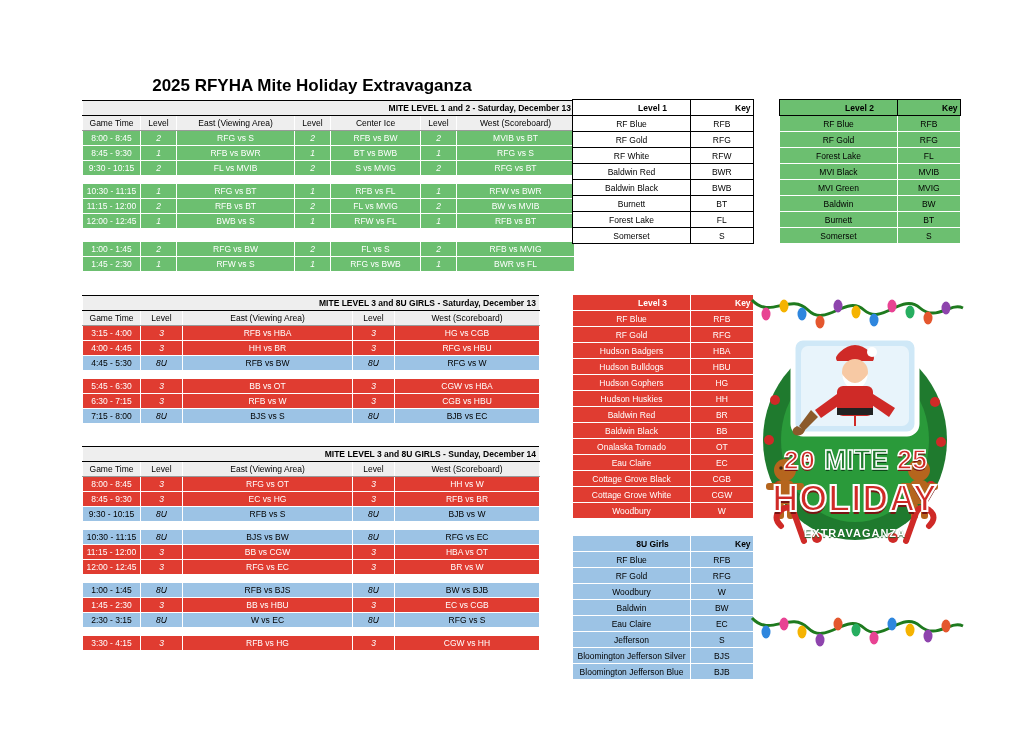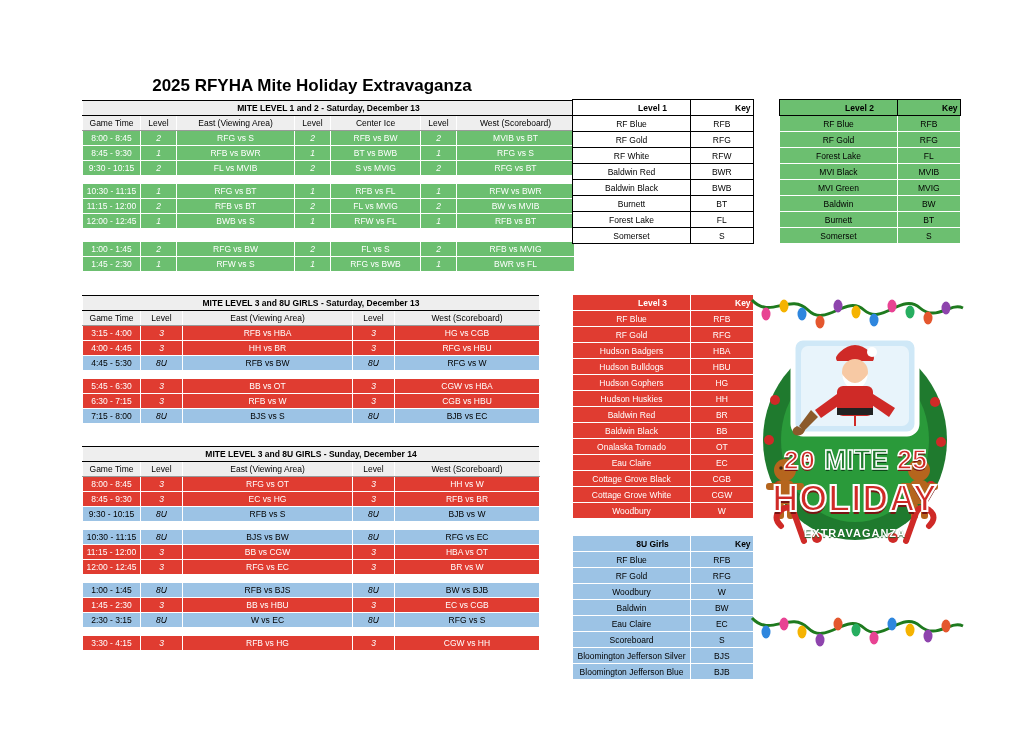--- a/index.html
+++ b/index.html
@@ -18,21 +18,21 @@
   }
 
   
   .sched{position:absolute;width:457px;border-collapse:collapse;table-layout:fixed;}
   .sched td{
     font-size:8.5px;height:14px;padding:0 3px;border:0.5px solid #ffffff;
     white-space:nowrap;overflow:hidden;
   }
   .sched .bhead td{
     background:#eeeeee;font-weight:bold;font-size:8.5px;color:#000;
-    border-bottom:1px solid #000;border-top:1px solid #000;text-align:center;
+    border-bottom:1px solid #000;border-top:1px solid #000;text-align:right;
   }
   .sched .chead td{
     background:#eeeeee;font-size:8.5px;color:#000;border-bottom:1px solid #999;
   }
   .sched td.c{text-align:center;}
   .sched td.l{text-align:center;}
   .sched td.it{font-style:italic;text-align:center;}
   .row-red td{background:#e03c31;color:#ffffff;}
   .row-green td{background:#6cbf70;color:#ffffff;}
   .row-blue td{background:#9cc3e5;color:#000000;}
@@ -534,21 +534,21 @@
         </tr>
       <tr>
           <td>Baldwin</td>
           <td>BW</td>
         </tr>
       <tr>
           <td>Eau Claire</td>
           <td>EC</td>
         </tr>
       <tr>
-          <td>Scoreboard</td>
+          <td>Jefferson</td>
           <td>S</td>
         </tr>
       <tr>
           <td>Bloomington Jefferson Silver</td>
           <td>BJS</td>
         </tr>
       <tr>
           <td>Bloomington Jefferson Blue</td>
           <td>BJB</td>
         </tr>

